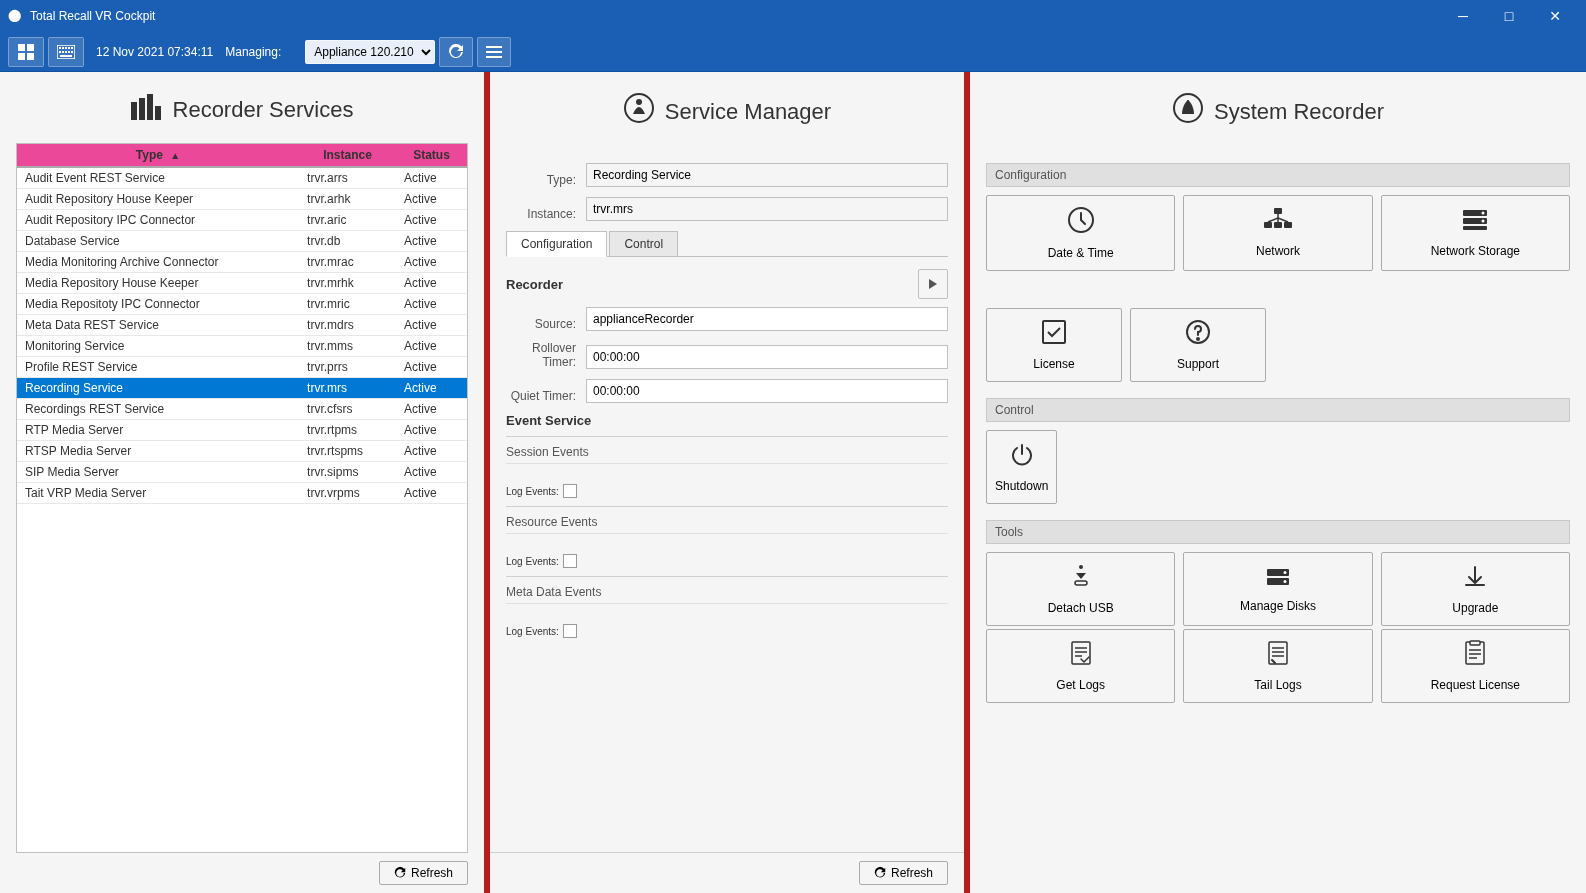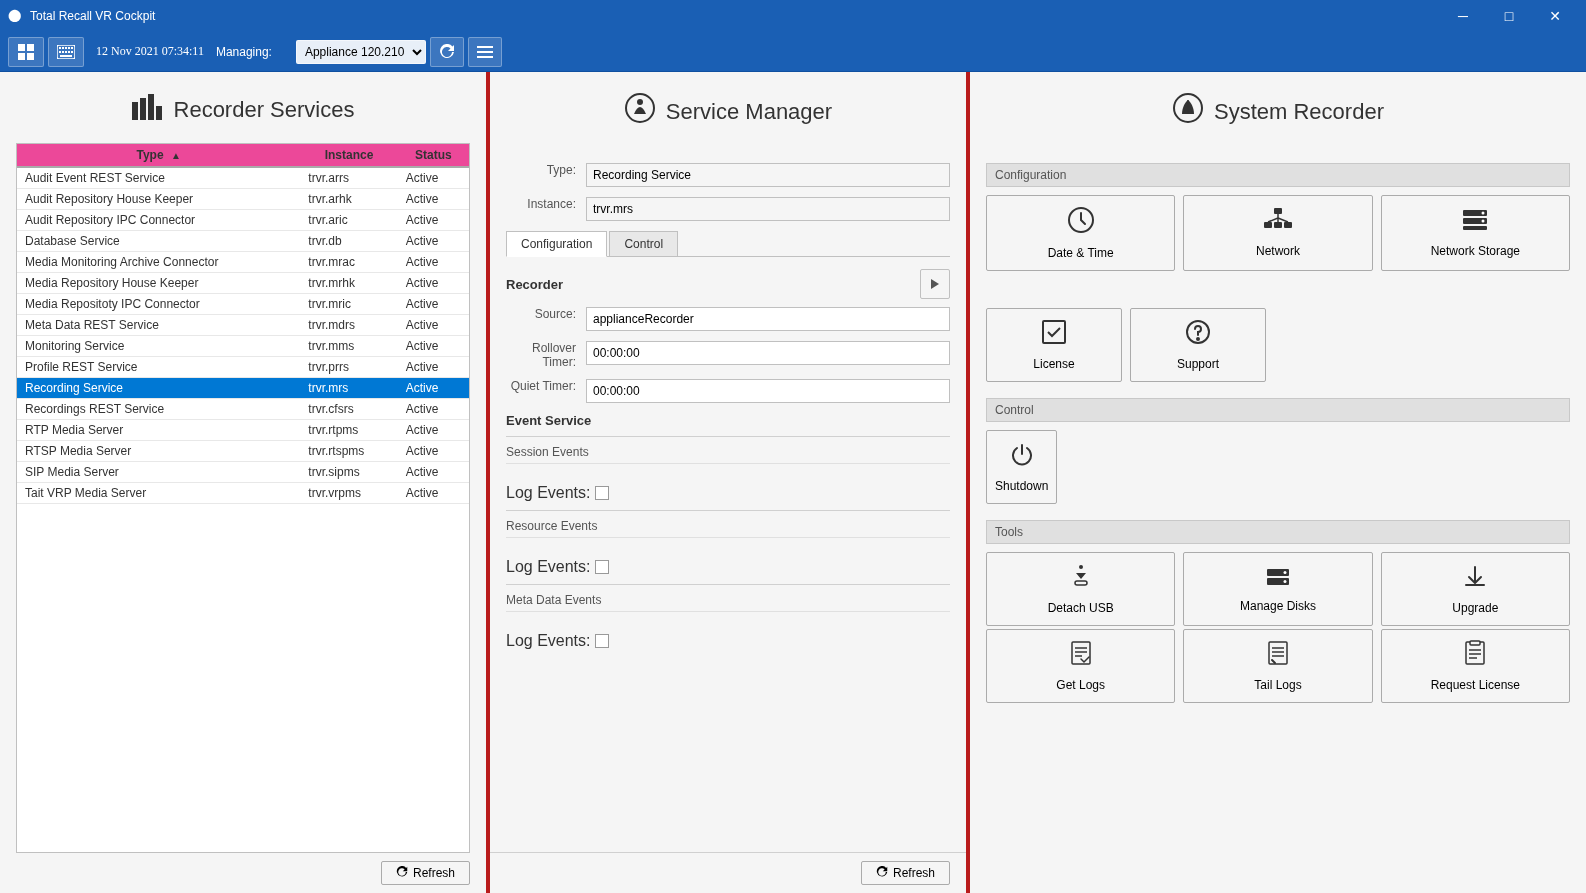--- a/index.html
+++ b/index.html
@@ -8,65 +8,65 @@
     
     .titlebar { background: #1a5fb4; color: white; height: 32px; display: flex; align-items: center; padding: 0 8px; user-select: none; }
     .titlebar-icon { width: 16px; height: 16px; margin-right: 6px; }
     .titlebar-title { font-size: 12px; flex: 1; }
     .titlebar-controls { display: flex; gap: 0; }
     .titlebar-btn { width: 46px; height: 32px; border: none; background: transparent; color: white; cursor: pointer; font-size: 14px; display: flex; align-items: center; justify-content: center; }
 
     
     .toolbar { background: #1a5fb4; height: 40px; display: flex; align-items: center; padding: 0 8px; gap: 4px; border-bottom: 1px solid #1050a0; }
     .toolbar-btn { background: rgba(255,255,255,0.15); border: 1px solid rgba(255,255,255,0.3); color: white; height: 30px; padding: 0 8px; cursor: pointer; border-radius: 2px; display: flex; align-items: center; justify-content: center; font-size: 16px; }
-    .toolbar-datetime { color: white; font-size: 12px; margin: 16px 8px; font-family: Liberation Serif, serif; }
+    .toolbar-datetime { color: white; font-size: 12px; margin: 16px 8px; }
     .toolbar-managing { color: white; font-size: 12px; margin-right: 20px; }
     .toolbar-select { height: 24px; border: 1px solid rgba(255,255,255,0.5); background: rgba(255,255,255,0.9); border-radius: 2px; font-size: 12px; padding: 0 4px; min-width: 130px; }
 
     
     .main-content { display: flex; height: calc(893px - 32px - 40px); }
 
     
-    .panel { background: #f5f5f5; border-right: 4px solid #b91c1c; display: flex; flex-direction: column; }
+    .panel { background: #f5f5f5; border-right: 6px solid #b91c1c; display: flex; flex-direction: column; }
     .panel-left { width: 490px; }
     .panel-middle { width: 480px; }
     .panel-right { flex: 1; border-right: none; }
 
     .panel-header { text-align: center; padding: 20px 0 16px; font-size: 22px; font-weight: 300; color: #333; display: flex; align-items: center; justify-content: center; gap: 10px; }
     .panel-header-icon { font-size: 28px; color: #333; }
 
     
     .table-container { flex: 1; overflow-y: auto; border: 1px solid #c0c0c0; margin: 0 16px; background: white; }
     table { width: 100%; border-collapse: collapse; }
     table th { background: #ec4899; border-bottom: 2px solid #aaa; padding: 4px 8px; text-align: center; font-weight: 600; font-size: 12px; cursor: pointer; white-space: nowrap; margin-top: 32px; }
     table th:first-child { min-width: 200px; }
     table td { padding: 3px 8px; border-bottom: 1px solid #e8e8e8; font-size: 12px; }
     table tr.selected { background: #0078d4; color: white; }
     .table-footer { padding: 8px 16px; display: flex; justify-content: flex-end; }
 
     
-    .btn { border: 1px solid #ababab; background: #f5f5f5; padding: 4px 14px; cursor: pointer; font-size: 12px; border-radius: 2px; display: inline-flex; gap: 5px; }
+    .btn { border: 1px solid #ababab; background: #f5f5f5; padding: 4px 14px; cursor: pointer; font-size: 12px; border-radius: 2px; display: inline-flex; align-items: center; gap: 5px; }
 
     
     .sm-content { padding: 16px; flex: 1; overflow-y: auto; }
-    .field-row { display: flex; align-items: flex-start; margin-bottom: 10px; }
+    .field-row { display: flex; align-items: flex-end; margin-bottom: 10px; }
     .field-label { width: 80px; text-align: right; padding-right: 10px; font-size: 12px; color: #555; }
     .field-input { flex: 1; height: 24px; border: 1px solid #c0c0c0; padding: 0 6px; font-size: 12px; background: white; }
     .field-input[readonly] { background: #f5f5f5; }
     
     .tabs { display: flex; border-bottom: 1px solid #c0c0c0; margin-bottom: 12px; }
     .tab { padding: 5px 14px; border: 1px solid #c0c0c0; border-bottom: none; background: #e8e8e8; cursor: pointer; font-size: 12px; margin-right: 2px; }
     .tab.active { background: white; border-bottom: 1px solid white; margin-bottom: -1px; }
 
     .section-title { font-weight: 600; font-size: 13px; margin: 10px 0 8px; display: flex; align-items: center; justify-content: space-between; }
     .section-divider { border: none; border-top: 1px solid #d0d0d0; margin: 8px 0; }
 
     .event-section { margin-bottom: 8px; }
     .event-title { font-size: 12px; color: #555; border-bottom: 1px solid #e0e0e0; padding-bottom: 4px; margin-bottom: 20px; }
-    .log-row { display: flex; align-items: center; gap: 4px; font-size: 16px; margin-bottom: 2px; }
+    .log-row { display: flex; align-items: center; gap: 4px; font-size: 10px; margin-bottom: 2px; }
     .checkbox { width: 14px; height: 14px; border: 1px solid #999; background: white; display: inline-block; cursor: pointer; }
 
     .sm-footer { padding: 8px 16px; display: flex; justify-content: flex-end; border-top: 1px solid #d0d0d0; }
 
     .action-icon-btn { width: 30px; height: 30px; border: 1px solid #c0c0c0; background: #f5f5f5; cursor: pointer; display: flex; align-items: center; justify-content: center; font-size: 16px; border-radius: 2px; }
 
     
     .sys-content { padding: 16px; flex: 1; }
     .sys-section { margin-bottom: 16px; }
     .sys-section-label { background: #e0e0e0; border: 1px solid #c8c8c8; padding: 4px 8px; font-size: 12px; color: #555; margin-bottom: 8px; }

